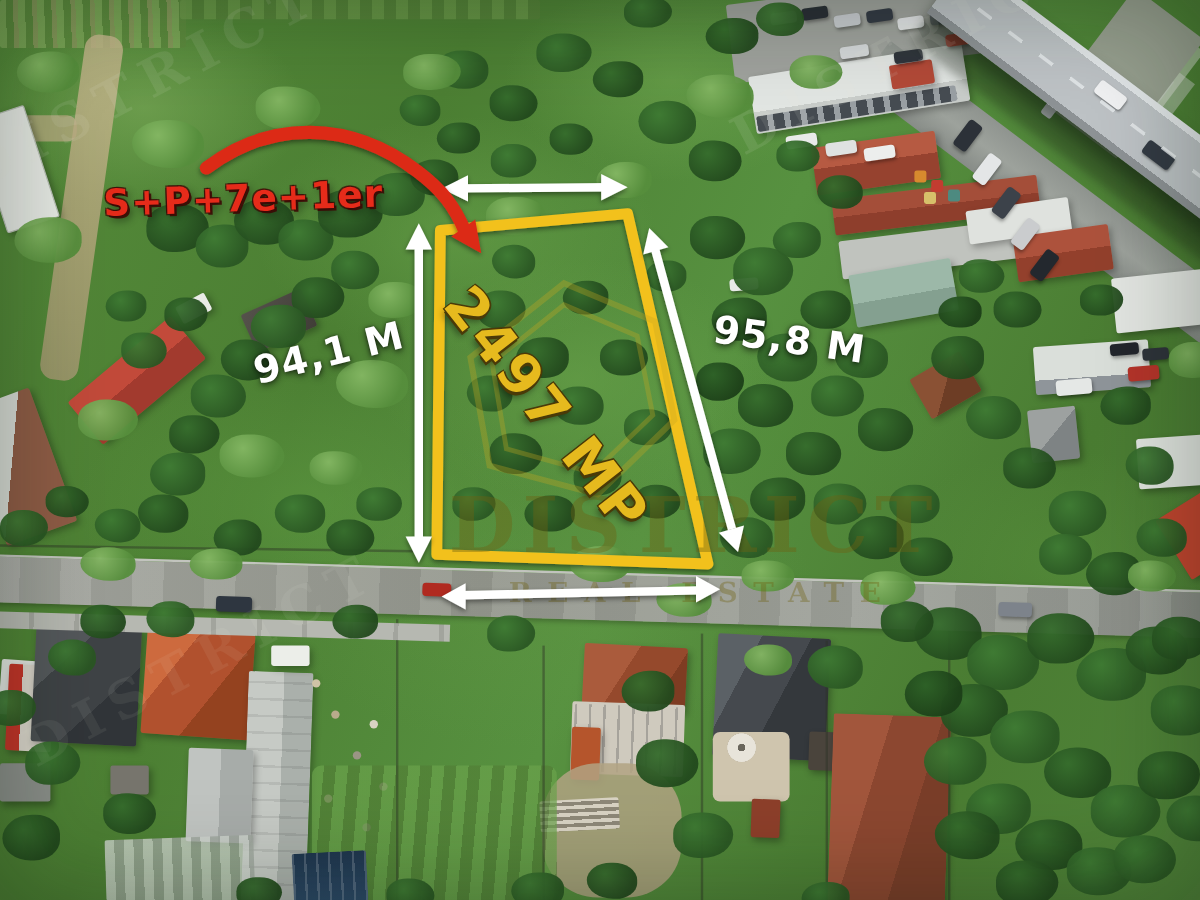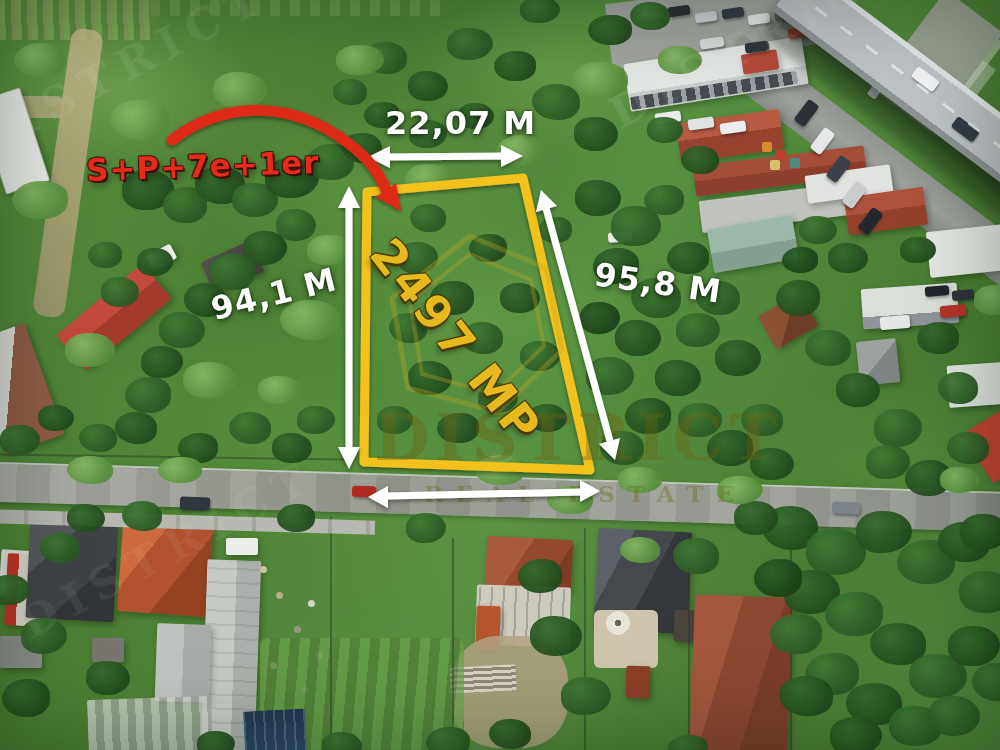--- a/index.html
+++ b/index.html
@@ -341,18 +341,17 @@
       <polygon points="368,497 388,508 388,486" stroke="none"></polygon>
       <polygon points="600,491 580,502 580,480" stroke="none"></polygon>
     </g>
 
     <g filter="url(#ds)">
       <path d="M 172,140 C 225,100 292,100 348,143 C 368,158 379,172 388,194" fill="none" stroke="#dc2a16" stroke-width="11" stroke-linecap="round"></path>
       <polygon points="401,211 376,197 396,183" fill="#dc2a16"></polygon>
     </g>
   </svg>
 
-  <div class="lbl" style="left:385px;top:104px;">22,07 M</div>
   <div class="lbl" style="left:210px;top:275px;transform:rotate(-14deg);">94,1 M</div>
   <div class="lbl" style="left:594px;top:264px;transform:rotate(8deg);">95,8 M</div>
   <div class="lbl-area">2497 MP</div>
   <div class="lbl-floors">S+P+7e+1er</div>
 </div>
 
 </body></html>

